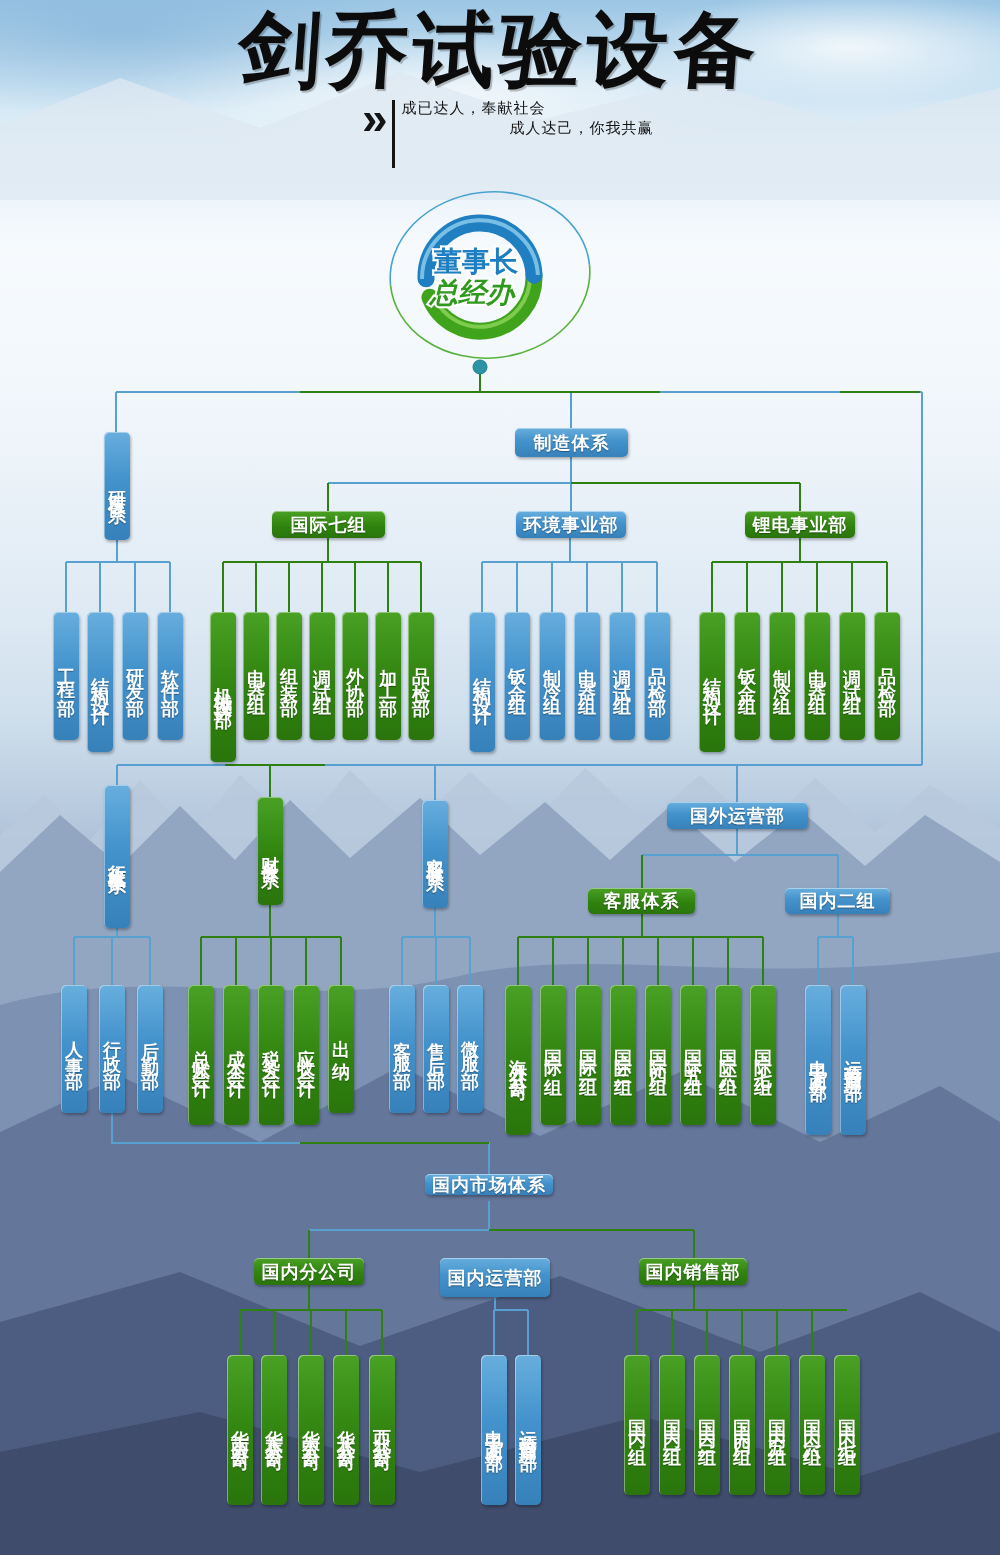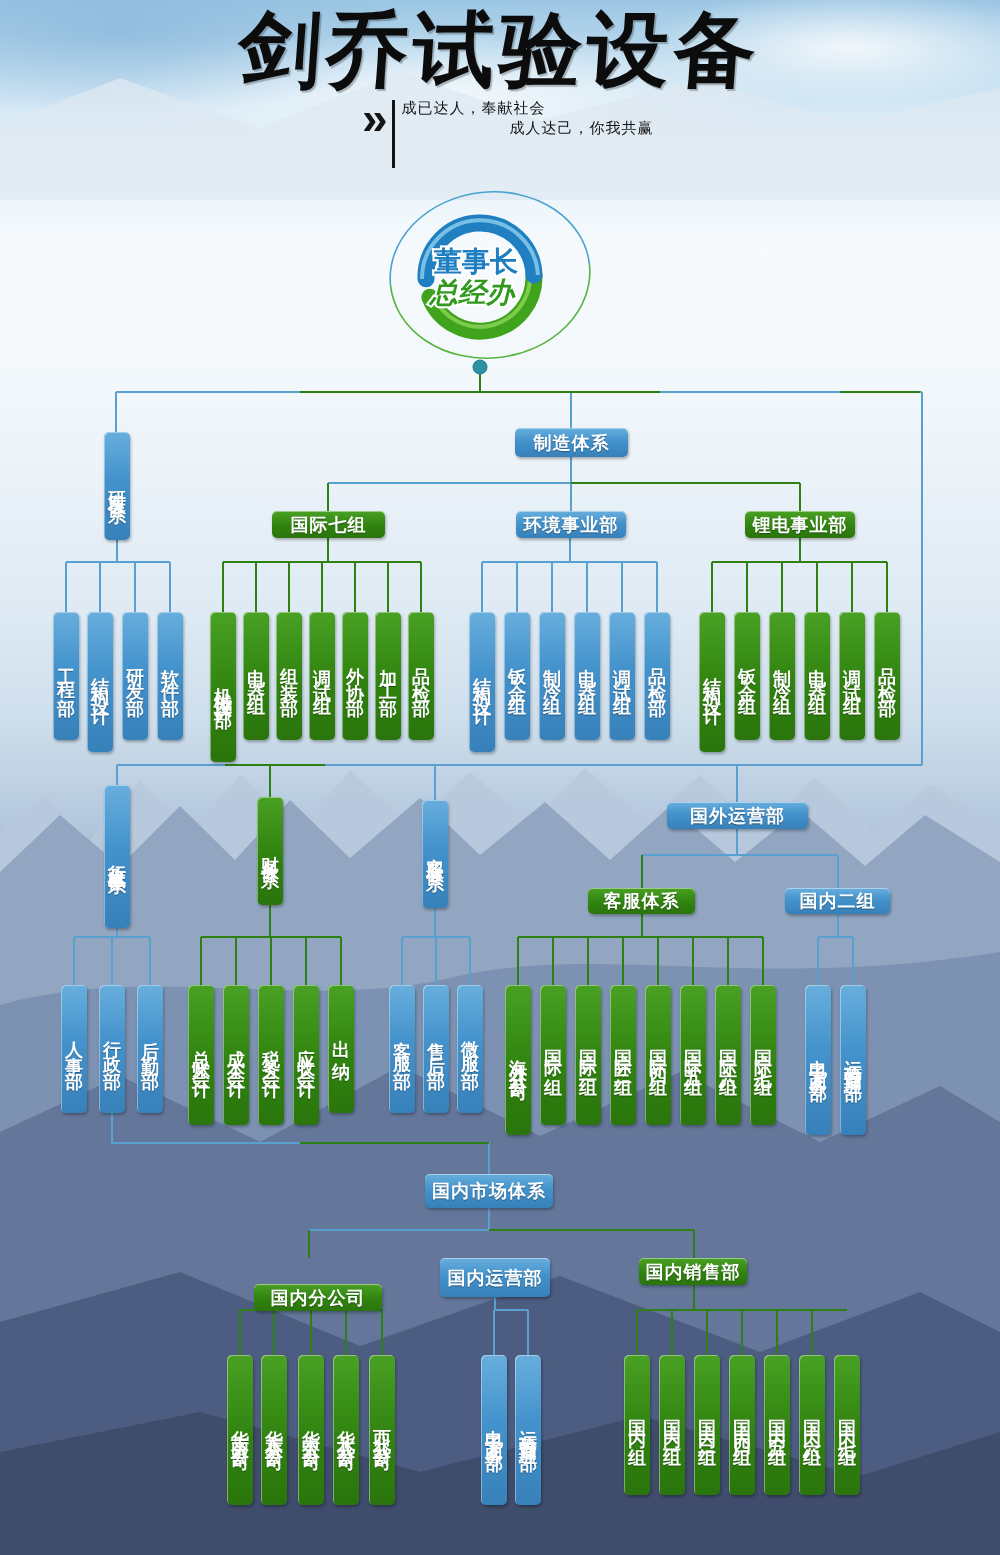--- a/index.html
+++ b/index.html
@@ -179,22 +179,22 @@
   <div class="vbox green v4" style="left:575px;top:985px">国际二组</div>
   <div class="vbox green v4" style="left:610px;top:985px">国际三组</div>
   <div class="vbox green v4" style="left:645px;top:985px">国际四组</div>
   <div class="vbox green v4" style="left:680px;top:985px">国际五组</div>
   <div class="vbox green v4" style="left:715px;top:985px">国际六组</div>
   <div class="vbox green v4" style="left:750px;top:985px">国际七组</div>
 
   <div class="vbox blue v5" style="left:805px;top:985px">电子商务部</div>
   <div class="vbox blue v5" style="left:840px;top:985px">运营管理部</div>
 
-  <div class="hbox blue" style="left:425px;top:1174px;width:128px;height:34px">国内市场体系</div>
-  <div class="hbox green" style="left:254px;top:1284px;width:128px;height:27px">国内分公司</div>
+  <div class="hbox blue" style="left:425px;top:1174px;width:128px;height:21px">国内市场体系</div>
+  <div class="hbox green" style="left:254px;top:1258px;width:110px;height:27px">国内分公司</div>
   <div class="hbox blue" style="left:440px;top:1258px;width:110px;height:39px">国内运营部</div>
   <div class="hbox green" style="left:639px;top:1258px;width:108px;height:27px">国内销售部</div>
 
   <div class="vbox green v5" style="left:227px;top:1355px">华南分公司</div>
   <div class="vbox green v5" style="left:261px;top:1355px">华东分公司</div>
   <div class="vbox green v5" style="left:298px;top:1355px">华中分公司</div>
   <div class="vbox green v5" style="left:333px;top:1355px">华北分公司</div>
   <div class="vbox green v5" style="left:369px;top:1355px">西北分公司</div>
 
   <div class="vbox blue v5" style="left:481px;top:1355px">电子商务部</div>

